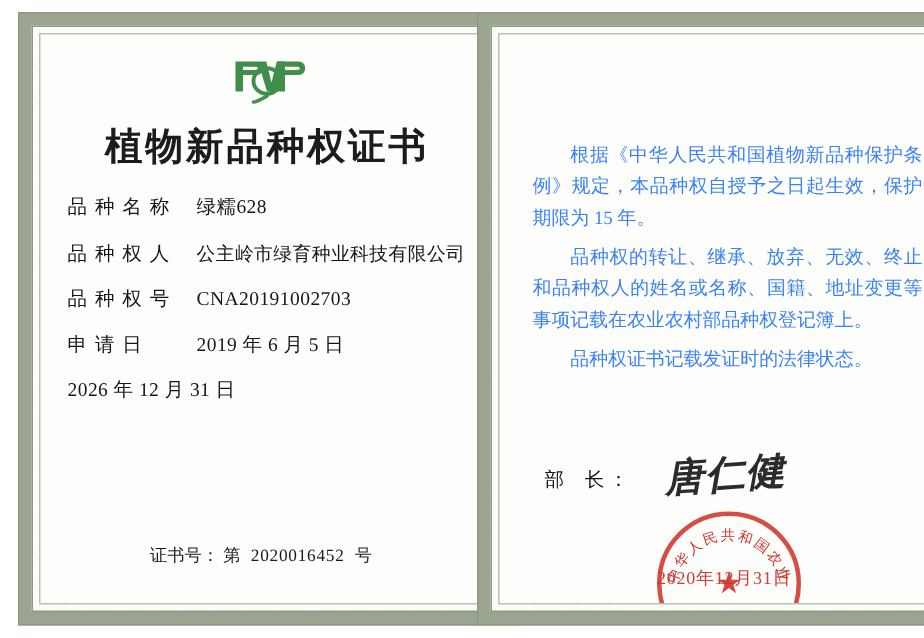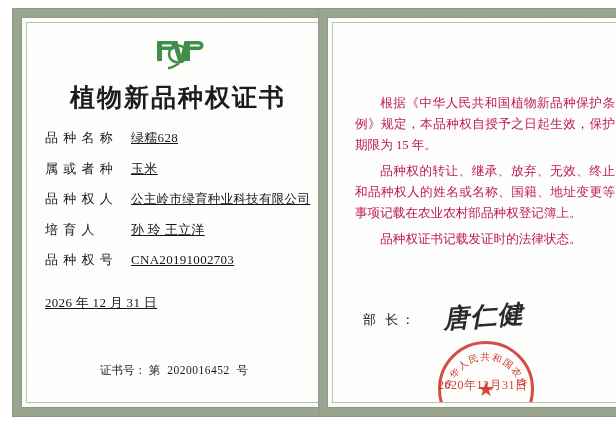--- a/index.html
+++ b/index.html
@@ -116,21 +116,20 @@
   .field-label {
     width: 86px;
     flex: 0 0 86px;
     letter-spacing: 1px;
     white-space: nowrap;
   }
   .field-value {
     flex: 1;
     white-space: nowrap;
     letter-spacing: 0.3px;
-    text-decoration: underline;
   }
   .field-value.small { font-size: 12.5px; }
 
   
   .cert-no {
     position: absolute;
     left: 0;
     right: 8px;
     top: 340px;
     text-align: center;
@@ -141,34 +140,35 @@
   .cert-no .num { margin: 0 4px; letter-spacing: 0.5px; }
 
   
   .right-text {
     position: absolute;
     left: 22px;
     right: 20px;
     top: 70px;
     font-size: 12.6px;
     line-height: 21px;
-    color: #be185d;
+    color: #3b82f6;
     text-align: justify;
   }
   .right-text p {
     margin: 0 0 5px 0;
     text-indent: 2em;
   }
   .minister-row {
     position: absolute;
     left: 30px;
     top: 288px;
     font-size: 13px;
     letter-spacing: 3px;
     color: #131313;
+    font-family: Liberation Mono, monospace;
   }
   .signature {
     position: absolute;
     left: 110px;
     top: 276px;
     font-family: "Liberation Serif", serif;
     font-size: 26px;
     color: #2b2b2b;
     transform: rotate(-4deg);
     font-weight: bold;
@@ -255,36 +255,30 @@
       </div>
 
       <div class="cert-title">植物新品种权证书</div>
 
       <div class="fields">
         <div class="field-row">
           <div class="field-label">品 种 名 称</div>
           <div class="field-value">绿糯628</div>
         </div>
         <div class="field-row">
-          <div class="field-label">属 或 者 种</div>
-          <div class="field-value">玉米</div>
-        </div>
-        <div class="field-row">
           <div class="field-label">品 种 权 人</div>
           <div class="field-value small">公主岭市绿育种业科技有限公司</div>
         </div>
         <div class="field-row">
-          <div class="field-label">培 育 人</div>
-          <div class="field-value">孙 玲 王立洋</div>
-        </div>
-        <div class="field-row">
           <div class="field-label">品 种 权 号</div>
           <div class="field-value">CNA20191002703</div>
         </div>
         <div class="field-row">
+          <div class="field-label">申 请 日</div>
+          <div class="field-value">2019 年 6 月 5 日</div>
         </div>
         <div class="field-row">
           <div class="field-value">2026 年 12 月 31 日</div>
         </div>
       </div>
 
       <div class="cert-no">
         <span>证书号：</span>
         <span>第</span>
         <span class="num">2020016452</span>

